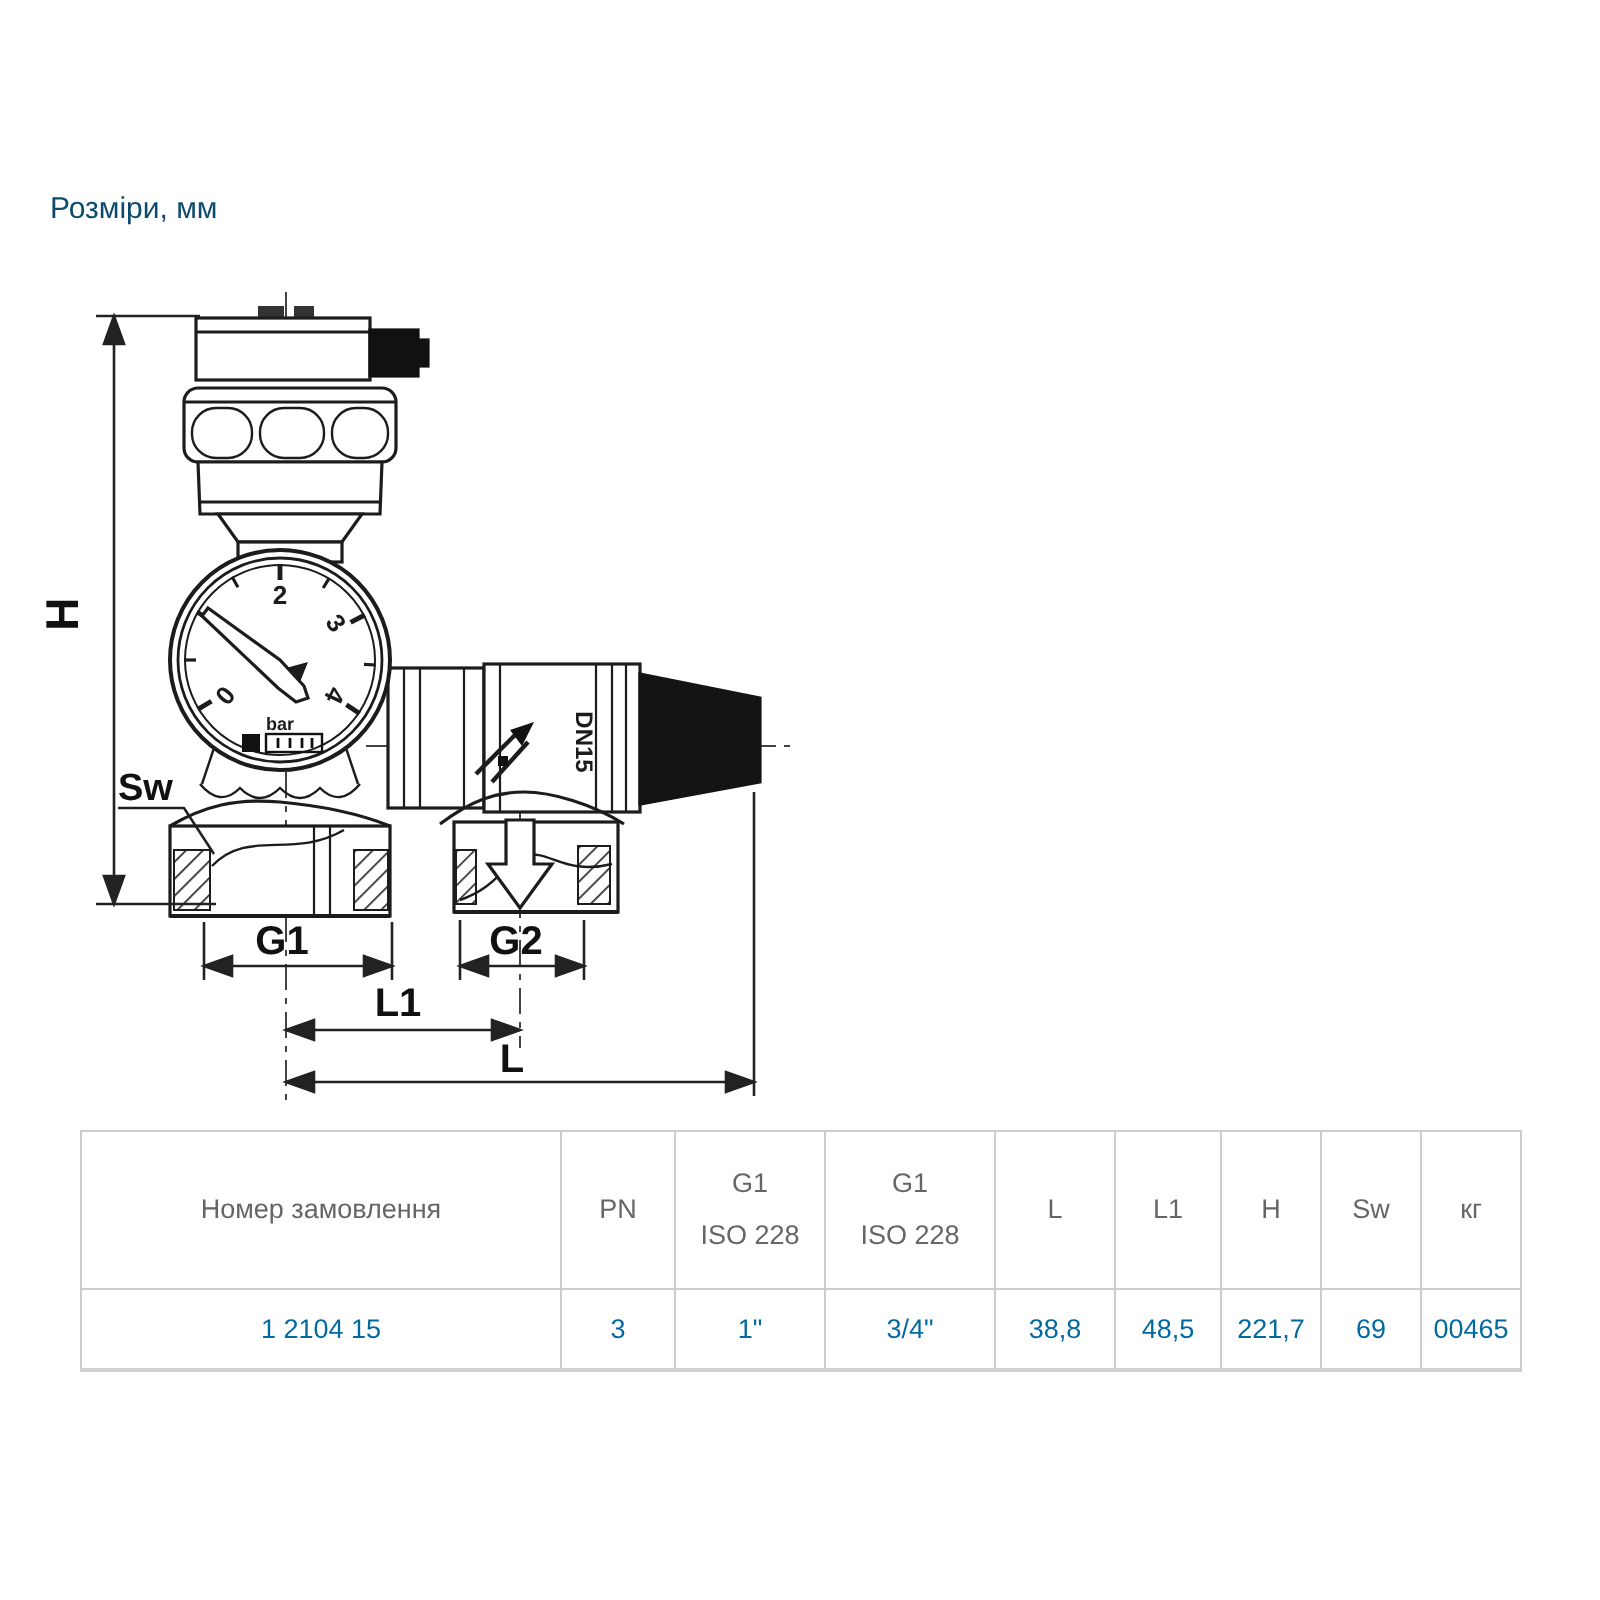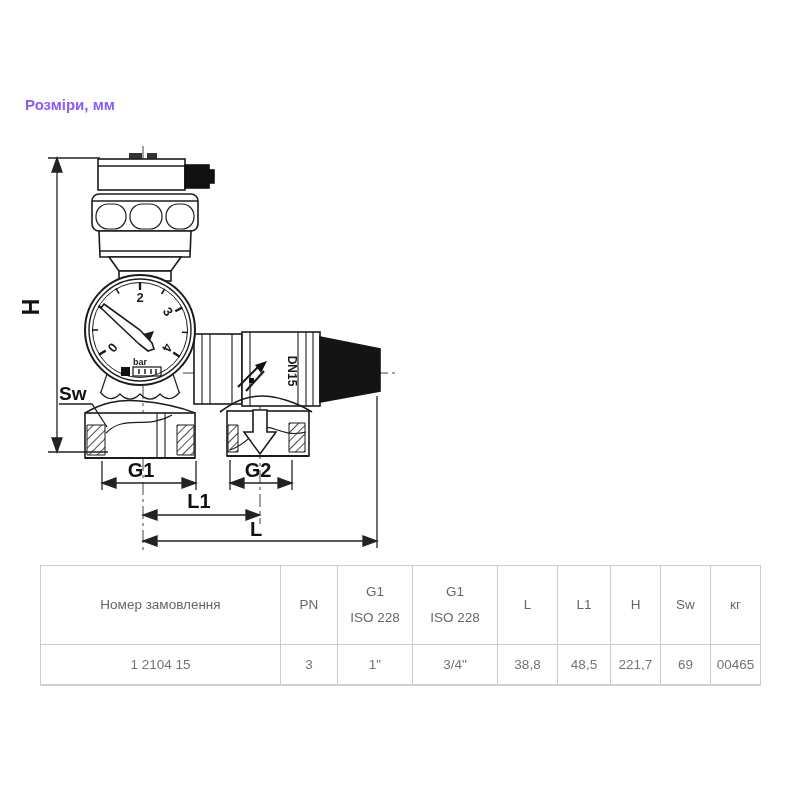--- a/index.html
+++ b/index.html
@@ -1,27 +1,27 @@
 <!DOCTYPE html>
 <html><head>
 <meta charset="utf-8">
 <style>
   html,body{margin:0;padding:0;background:#ffffff;}
   .page{position:relative;width:800px;height:800px;background:#fff;overflow:hidden;
         font-family:"Liberation Sans",sans-serif;}
-  .title{position:absolute;left:25px;top:96px;font-size:15px;font-weight:bold;color:#8b5cf6;}
+  .title{position:absolute;left:25px;top:96px;font-size:15px;font-weight:normal;color:#0c4a6e;}
   svg{position:absolute;left:0;top:0;}
 
   
   .spec-wrap{position:absolute;left:40px;top:565px;width:720px;}
   table.spec{border-collapse:collapse;table-layout:fixed;width:720px;background:#fff;}
   table.spec td,table.spec th{border:1px solid #ccc;text-align:center;vertical-align:middle;
       font-weight:normal;color:#666;font-size:13.5px;padding:0;}
   table.spec tr.hdr td,table.spec tr.hdr th{height:78px;}
-  table.spec tr.datarow td{height:39px;color:#737373;margin-top:22px;}
+  table.spec tr.datarow td{height:39px;color:#0369a1;margin-top:22px;}
   table.spec{border-bottom:2px solid #d0d0d0;}
   .hline{display:block;line-height:16px;}
   .hline.sub{margin-top:10px;}
   .hline.sub:empty{display:none;margin:0;}
   td.ordernum{font-weight:bold;color:#1a1a1a;}
 </style>
 </head>
 <body>
 <div class="page">
 

